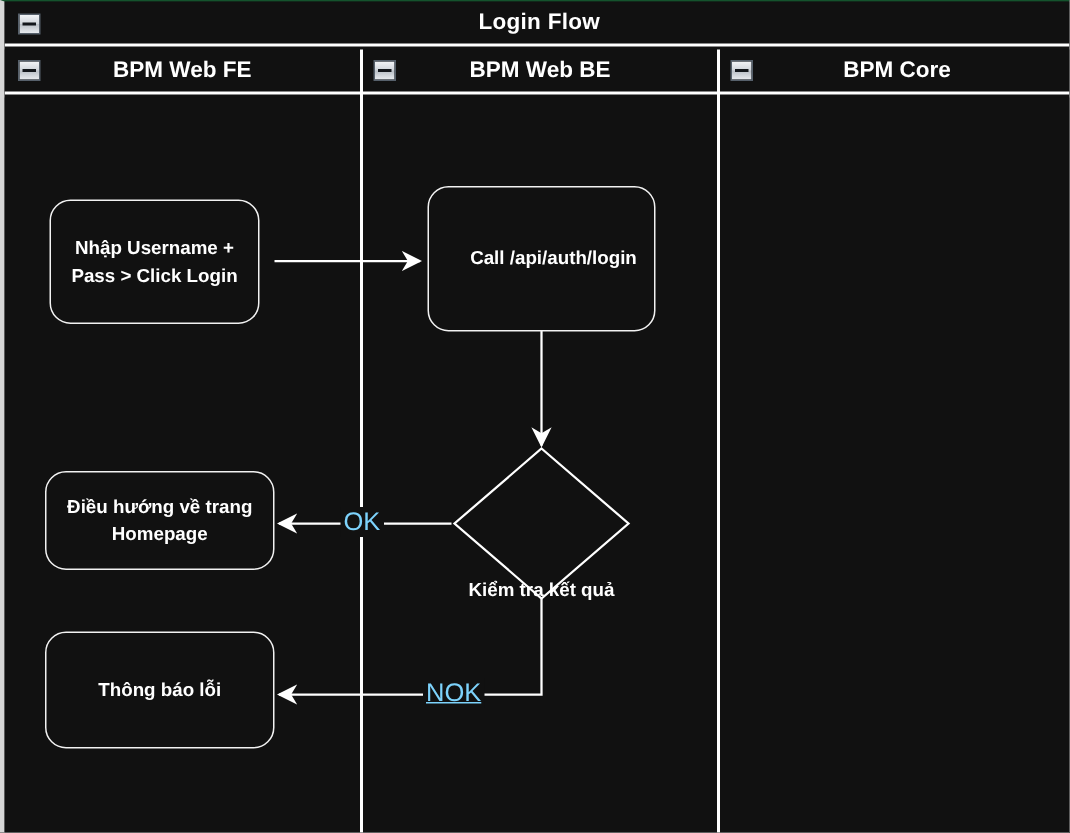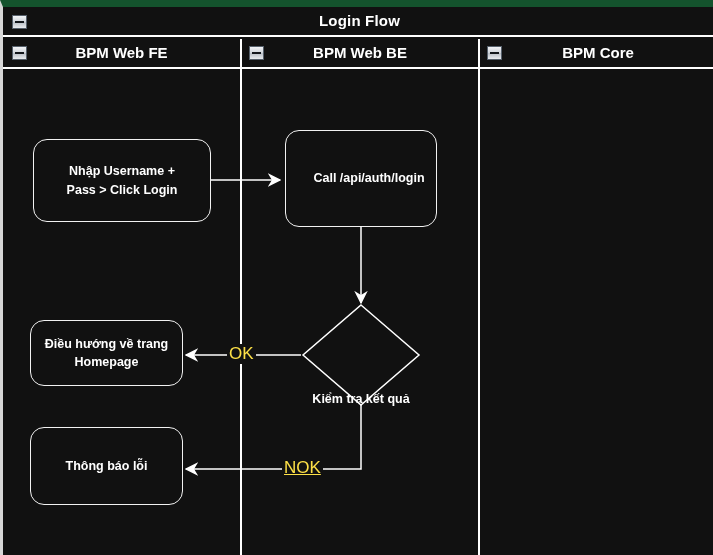--- a/index.html
+++ b/index.html
@@ -4,21 +4,21 @@
 <style>
   html,body{margin:0;padding:0;background:#c9c9c9;}
   body{font-family:"Liberation Sans",sans-serif;}
   #stage{
     position:relative;
     width:713px;height:555px;
     background:#111111;
     overflow:hidden;
     box-sizing:border-box;
     border-left:3px solid #d7d7d7;
-    border-top:7px solid #14532d;
+    border-top:1px solid #14532d;
   }
   
   .title-bar{
     position:absolute;left:0;top:0;width:713px;height:30px;
     background:#111111;
     border-bottom:2px solid #ffffff;
     box-sizing:border-box;
   }
   .title-text{
     position:absolute;left:0;top:0;width:713px;height:28px;
@@ -80,21 +80,21 @@
   }
   .diamond-label{
     position:absolute;
     color:#ffffff;font-size:12.5px;font-weight:bold;
     text-align:center;white-space:nowrap;
     pointer-events:none;
     margin-top:44px;
   }
   .edge-label{
     position:absolute;
-    color:#fde047;font-size:17px;
+    color:#7dd3fc;font-size:17px;
     background:#111111;
     padding:0 2px;
     white-space:nowrap;
   }
   svg.overlay{
     position:absolute;left:0;top:0;width:713px;height:555px;
     pointer-events:none;
   }
 </style>
 </head>
@@ -140,21 +140,21 @@
 
     <path d="M 358 218 L 358 296" stroke="#ffffff" stroke-width="1.5" fill="none" marker-end="url(#arrowOpen)"></path>
 
     <path d="M 358 298 L 416 348 L 358 398 L 300 348 Z" stroke="#ffffff" stroke-width="1.5" fill="#111111"></path>
 
     <path d="M 298 348 L 183 348" stroke="#ffffff" stroke-width="1.5" fill="none" marker-end="url(#arrowOpen)"></path>
 
     <path d="M 358 398 L 358 462 L 183 462" stroke="#ffffff" stroke-width="1.5" fill="none" marker-end="url(#arrowOpen)"></path>
   </svg>
 
-  <div class="node" style="left:30px;top:132px;width:178px;height:83px;">
+  <div class="node" style="left:30px;top:132px;width:140px;height:83px;">
     <span>Nhập Username +
 Pass &gt; Click Login</span>
   </div>
 
   <div class="node" style="left:282px;top:123px;width:152px;height:97px;padding-left:24px;">
     <span>Call /api/auth/login</span>
   </div>
 
   <div class="diamond-label" style="left:278px;top:341px;width:160px;">Kiểm tra kết quả</div>
 

